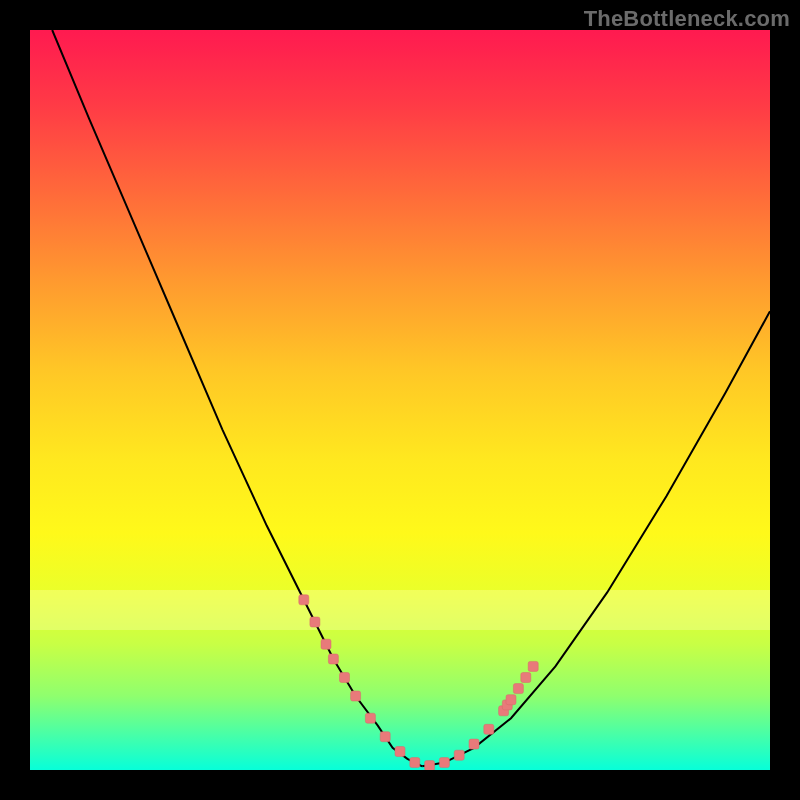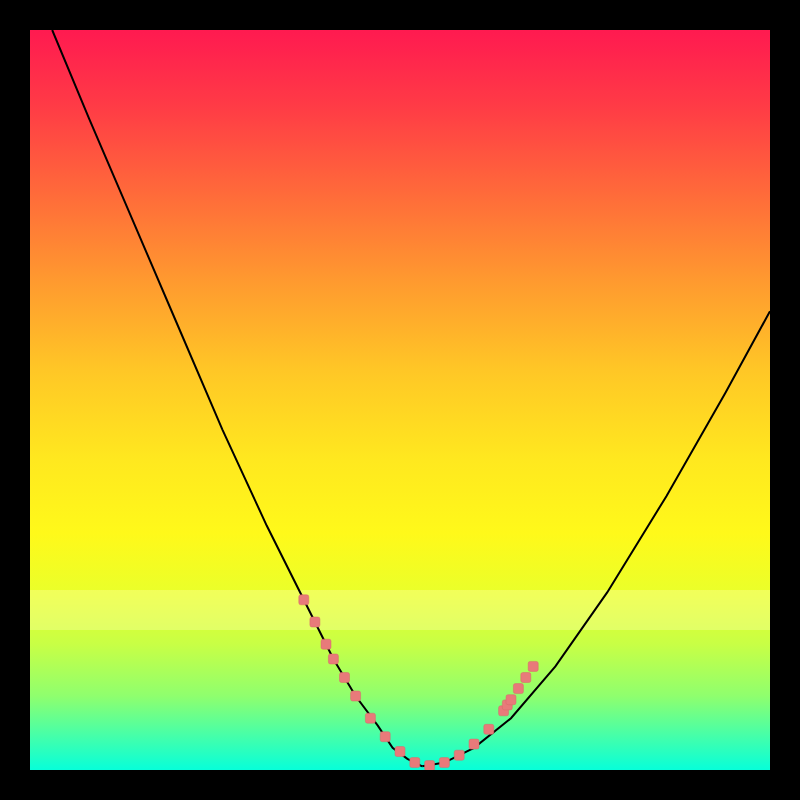--- a/index.html
+++ b/index.html
@@ -102,13 +102,14 @@
           <rect x="453.8" y="694.3" width="10" height="10" rx="2" class="scatter"></rect>
           <rect x="468.6" y="675.8" width="10" height="10" rx="2" class="scatter"></rect>
           <rect x="472.3" y="669.9" width="10" height="10" rx="2" class="scatter"></rect>
           <rect x="476.0" y="664.7" width="10" height="10" rx="2" class="scatter"></rect>
           <rect x="483.4" y="653.6" width="10" height="10" rx="2" class="scatter"></rect>
           <rect x="490.8" y="642.5" width="10" height="10" rx="2" class="scatter"></rect>
           <rect x="498.2" y="631.4" width="10" height="10" rx="2" class="scatter"></rect>
         </g>
     </svg>
   </div>
+  <div class="watermark">TheBottleneck.com</div>
 </div>
 
 </body></html>

